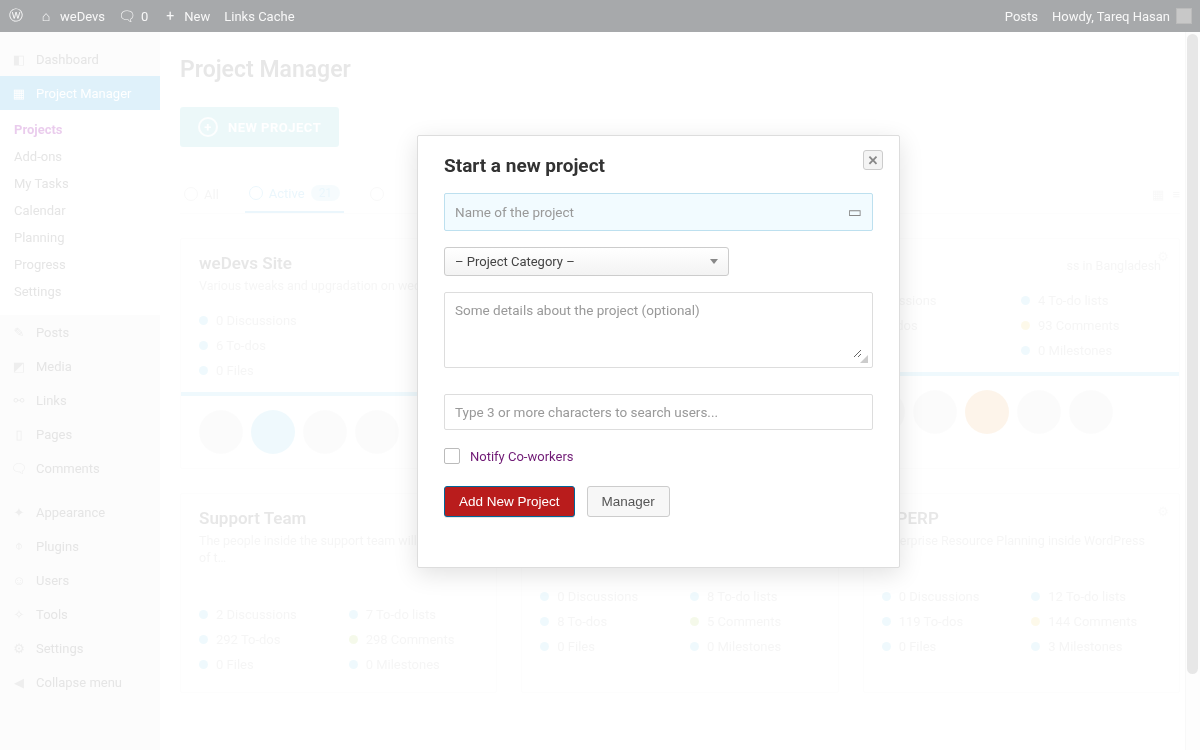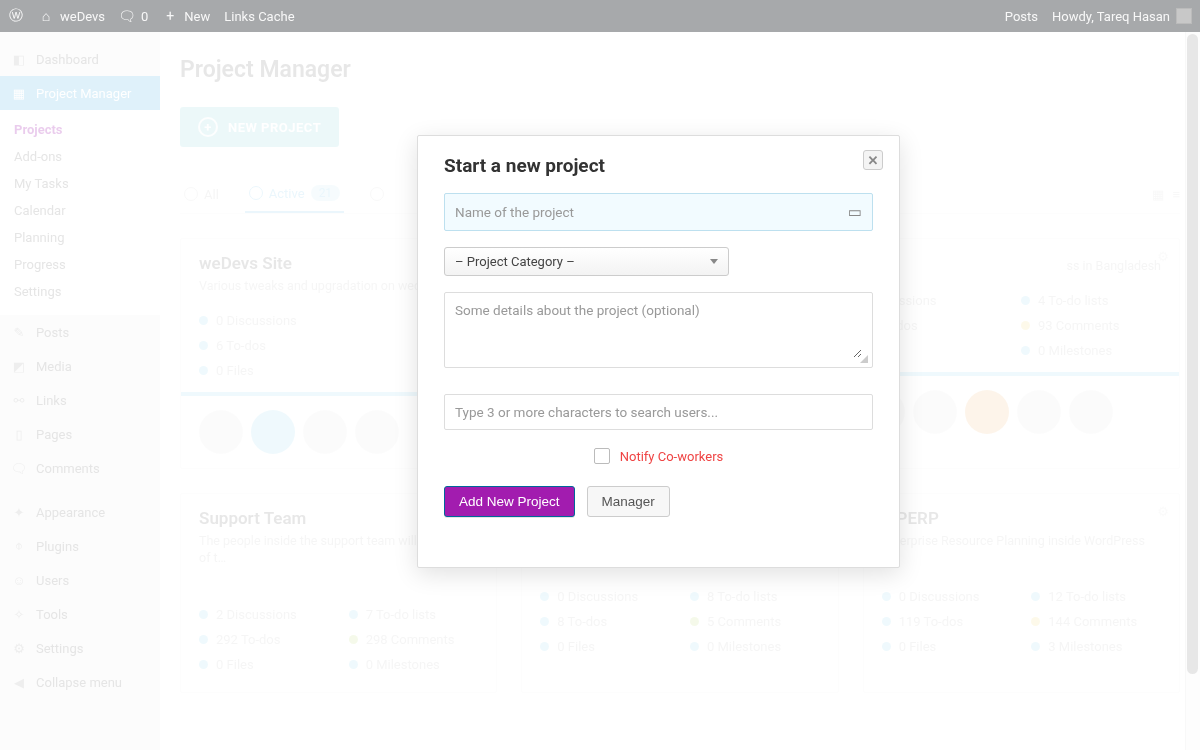--- a/index.html
+++ b/index.html
@@ -210,29 +210,28 @@
     border-right: 4px solid transparent;
     border-top: 5px solid #888;
   }
   .modal .gap { height: 16px; }
   .modal .textarea-corner { position:absolute; right:4px; bottom:4px; width:10px; height:10px; }
   .modal .textarea-corner::before { content:""; position:absolute; right:0; bottom:0;
     width:0; height:0; border-right:8px solid #ccc; border-top:8px solid transparent; }
   .modal .checkbox-row {
     display:flex; align-items:center; gap:10px;
     margin-top: 18px;
-    color:#ef4444;
-    justify-content:center;
+    color:#701a75;
   }
   .modal .checkbox {
     width:16px; height:16px; border:1px solid #bbb; border-radius:2px; background:#fff;
   }
   .modal .actions { display:flex; gap:12px; margin-top:22px; }
   .btn-primary {
-    background:#a21caf; color:#fff; border:1px solid #006799;
+    background:#b91c1c; color:#fff; border:1px solid #006799;
     padding: 7px 14px; border-radius:3px; font-size:13.5px;
     box-shadow: 0 1px 0 rgba(0,0,0,.1);
   }
   .btn-secondary {
     background:#f7f7f7; color:#555; border:1px solid #ccc;
     padding: 7px 14px; border-radius:3px; font-size:13.5px;
   }
   .scrollbar-track {
     position:absolute; right:0; top:32px; bottom:0; width:15px;
     background:#fafafa; border-left:1px solid #eee;

